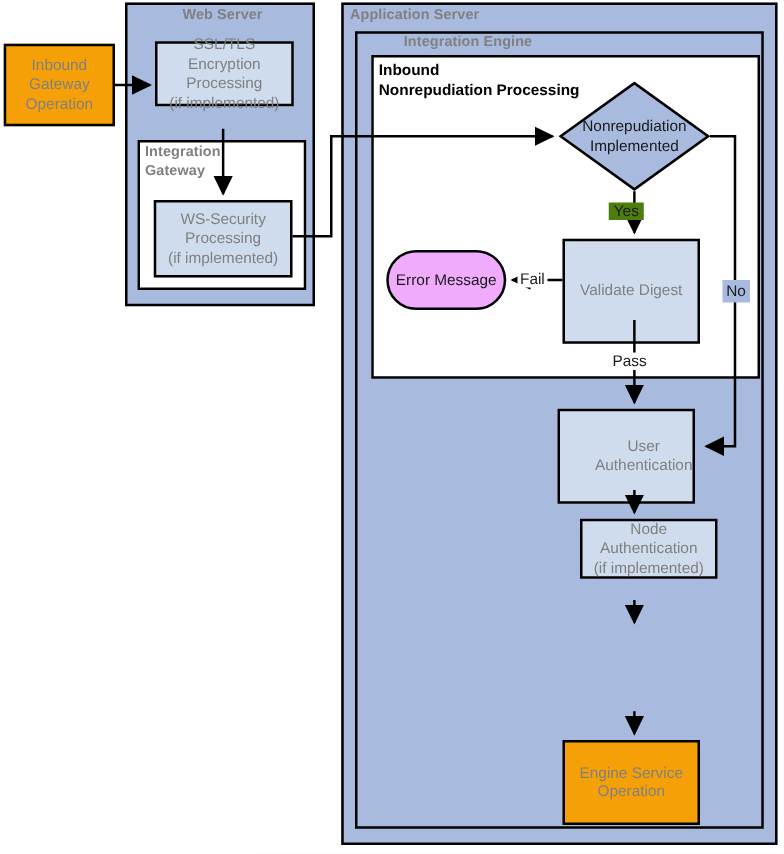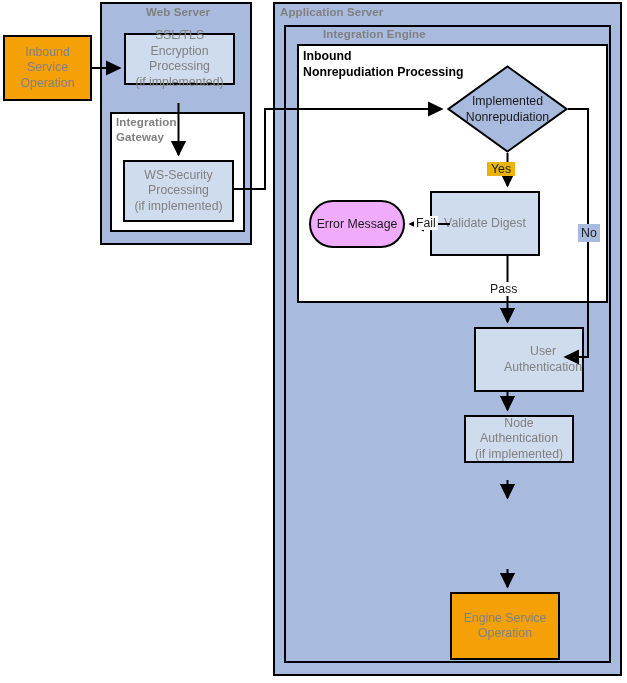--- a/index.html
+++ b/index.html
@@ -117,21 +117,21 @@
     <div>
       <span class="multiline">WS-Security</span>
       <span class="multiline">Processing</span>
       <span class="multiline">(if implemented)</span>
     </div>
   </div>
 
   <div class="proc-box orange" style="left:3px; top:35px; width:89px; height:66px;">
     <div>
       <span class="multiline">Inbound</span>
-      <span class="multiline">Service</span>
+      <span class="multiline">Gateway</span>
       <span class="multiline">Operation</span>
     </div>
   </div>
 
   <div class="container-box" style="left:273px; top:2px; width:349px; height:674px;"></div>
   <div class="container-label" style="left:280px; top:6px;">Application Server</div>
 
   <div class="container-box" style="left:284px; top:25px; width:327px; height:638px;"></div>
   <div class="container-label" style="left:291px; top:28px;margin-left:32px;">Integration Engine</div>
 
@@ -140,34 +140,34 @@
   <div class="heading-text" style="left:303px; top:48px;">
     <span class="multiline">Inbound</span>
     <span class="multiline">Nonrepudiation Processing</span>
   </div>
 
   <div class="diamond-wrap" style="left:447px; top:65px; width:121px; height:88px;">
     <svg width="121" height="88" viewBox="0 0 121 88">
       <polygon points="60.5,1.5 119.5,44 60.5,86.5 1.5,44" fill="#a8bade" stroke="#000000" stroke-width="2"></polygon>
     </svg>
     <div class="diamond-label">
+      <span class="multiline">Nonrepudiation</span>
       <span class="multiline">Implemented</span>
-      <span class="multiline">Nonrepudiation</span>
-    </div>
-  </div>
-
-  <div class="proc-box" style="left:430px; top:191px; width:110px; height:65px;">
+    </div>
+  </div>
+
+  <div class="proc-box" style="left:450px; top:191px; width:110px; height:84px;">
     <span>Validate Digest</span>
   </div>
 
   <div class="pill" style="left:309px; top:200px; width:96px; height:48px;">
     <span>Error Message</span>
   </div>
 
-  <div class="proc-box" style="left:474px; top:327px; width:110px; height:65px;padding-left:28px;">
+  <div class="proc-box" style="left:446px; top:327px; width:110px; height:76px;padding-left:28px;">
     <div>
       <span class="multiline">User</span>
       <span class="multiline">Authentication</span>
     </div>
   </div>
 
   <div class="proc-box" style="left:464px; top:415px; width:110px; height:48px;">
     <div>
       <span class="multiline">Node</span>
       <span class="multiline">Authentication</span>
@@ -204,21 +204,21 @@
 
     <polyline points="568,109 588,109 588,357 565,357" fill="none" stroke="#000000" stroke-width="2" marker-end="url(#arrow)"></polyline>
 
     <line x1="507.5" y1="392" x2="507.5" y2="410" stroke="#000000" stroke-width="2" marker-end="url(#arrow)"></line>
 
     <line x1="507.5" y1="480" x2="507.5" y2="498" stroke="#000000" stroke-width="2" marker-end="url(#arrow)"></line>
 
     <line x1="507.5" y1="569" x2="507.5" y2="587" stroke="#000000" stroke-width="2" marker-end="url(#arrow)"></line>
   </svg>
 
-  <div class="edge-label" style="left:487px; top:162px; background:#eab308; padding:0 4px;">Yes</div>
+  <div class="edge-label" style="left:487px; top:162px; background:#4d7c0f; padding:0 4px;">Yes</div>
 
   <div class="edge-label" style="left:578px; top:224px; background:#a8bade; padding:2px 3px;">No</div>
 
   <div class="edge-label" style="left:414px; top:216px; background:#ffffff; padding:0 2px;">Fail</div>
 
   <div class="edge-label" style="left:486px; top:282px; background:#ffffff; padding:0 4px;">Pass</div>
 
 </div>
 
 </body></html>

